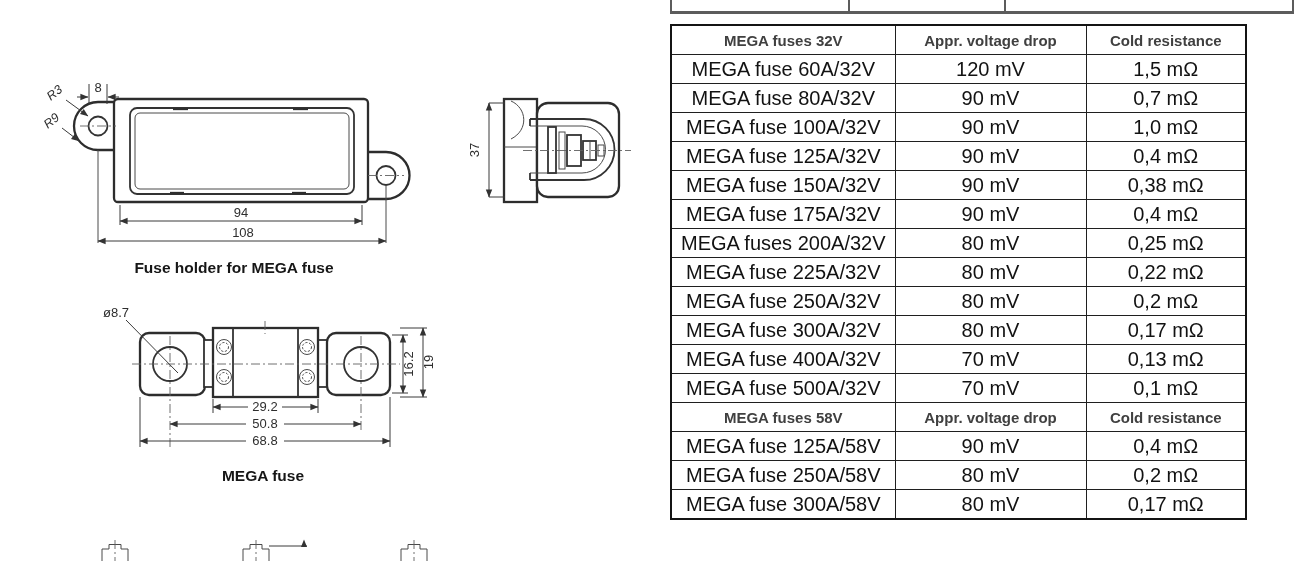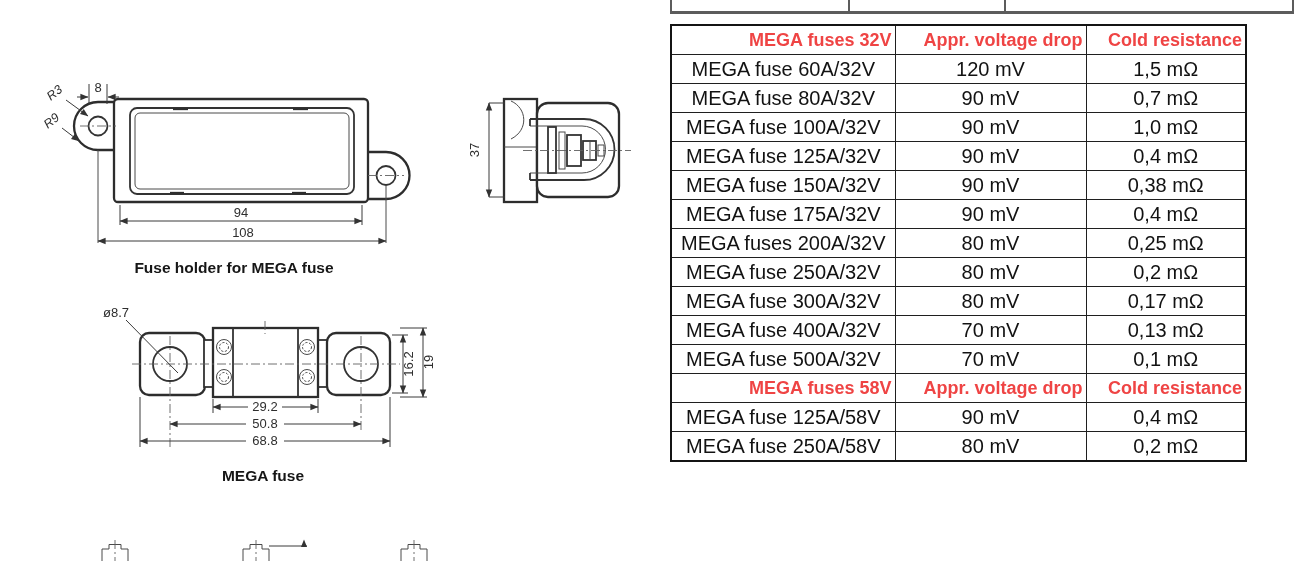--- a/index.html
+++ b/index.html
@@ -15,21 +15,21 @@
   .partial-row .pc1{width:178px;}
   .partial-row .pc2{width:156px;}
   .partial-row .pc3{flex:1;border-right:none;}
 
   
   table.spec{position:absolute;left:670px;top:24px;border-collapse:collapse;
              table-layout:fixed;border:2.5px solid #141414;}
   table.spec td{border:1.6px solid #1f1f1f;height:28px;padding:0 3px;text-align:center;
                 vertical-align:middle;font-size:20px;color:#121212;white-space:nowrap;
                 overflow:hidden;}
-  table.spec tr.hdr td{font-weight:bold;font-size:18px;color:#ef4444;text-align:right;}
+  table.spec tr.hdr td{font-weight:bold;font-size:15px;color:#404040;}
 
   
   svg.draw{position:absolute;left:0;top:0;}
   .thick{stroke:#2d2d2d;stroke-width:2.3;fill:none;}
   .med{stroke:#333;stroke-width:1.8;fill:none;}
   .thin{stroke:#4a4a4a;stroke-width:1;fill:none;}
   .cl{stroke:#606060;stroke-width:0.9;fill:none;stroke-dasharray:9 3 2 3;}
   .dimline{stroke:#3a3a3a;stroke-width:1;fill:none;}
   .white{fill:#fff;}
   text.dim{font-family:"Liberation Sans",sans-serif;font-size:13px;fill:#2e2e2e;}
@@ -234,20 +234,25 @@
         <td>MEGA fuse 175A/32V</td>
         <td>90 mV</td>
         <td>0,4 mΩ</td>
       </tr>
       <tr>
         <td>MEGA fuses 200A/32V</td>
         <td>80 mV</td>
         <td>0,25 mΩ</td>
       </tr>
       <tr>
+        <td>MEGA fuse 225A/32V</td>
+        <td>80 mV</td>
+        <td>0,22 mΩ</td>
+      </tr>
+      <tr>
         <td>MEGA fuse 250A/32V</td>
         <td>80 mV</td>
         <td>0,2 mΩ</td>
       </tr>
       <tr>
         <td>MEGA fuse 300A/32V</td>
         <td>80 mV</td>
         <td>0,17 mΩ</td>
       </tr>
       <tr>
@@ -268,16 +273,21 @@
       <tr>
         <td>MEGA fuse 125A/58V</td>
         <td>90 mV</td>
         <td>0,4 mΩ</td>
       </tr>
       <tr>
         <td>MEGA fuse 250A/58V</td>
         <td>80 mV</td>
         <td>0,2 mΩ</td>
       </tr>
+      <tr>
+        <td>MEGA fuse 300A/58V</td>
+        <td>80 mV</td>
+        <td>0,17 mΩ</td>
+      </tr>
     </tbody>
   </table>
 
 </div>
 
 </body></html>

